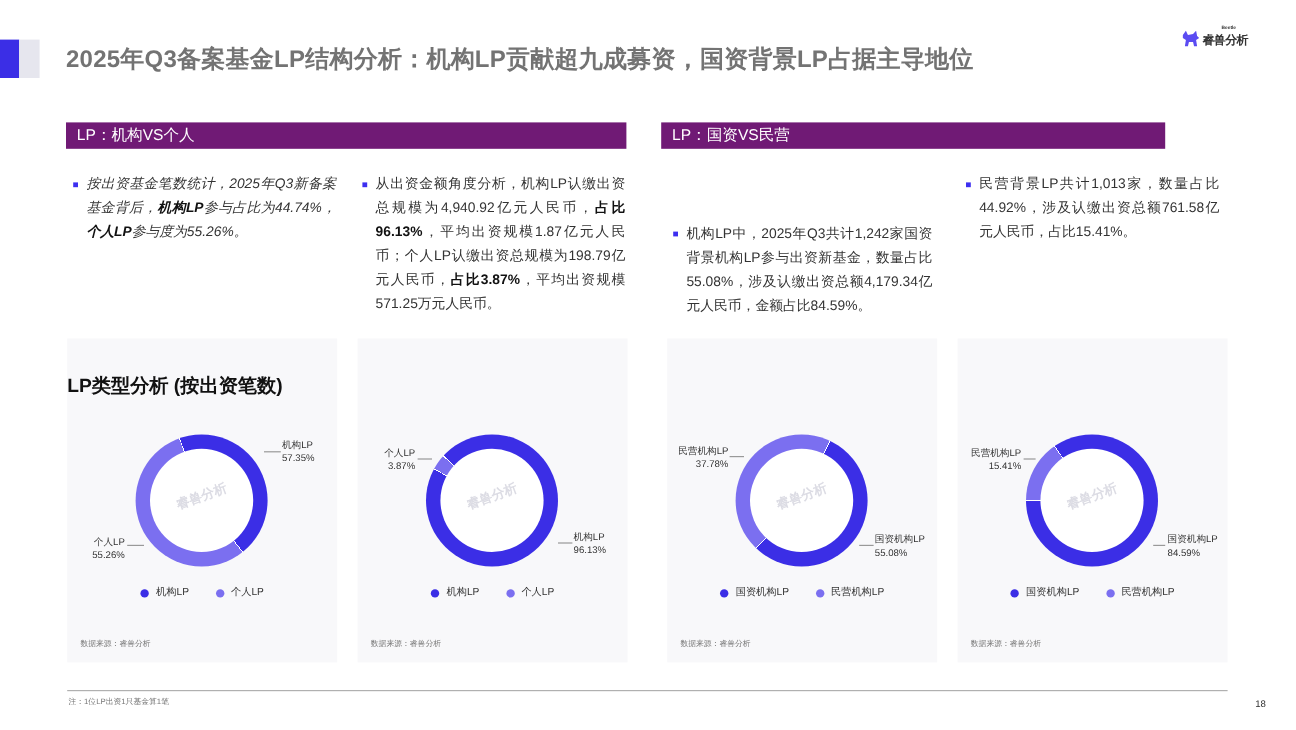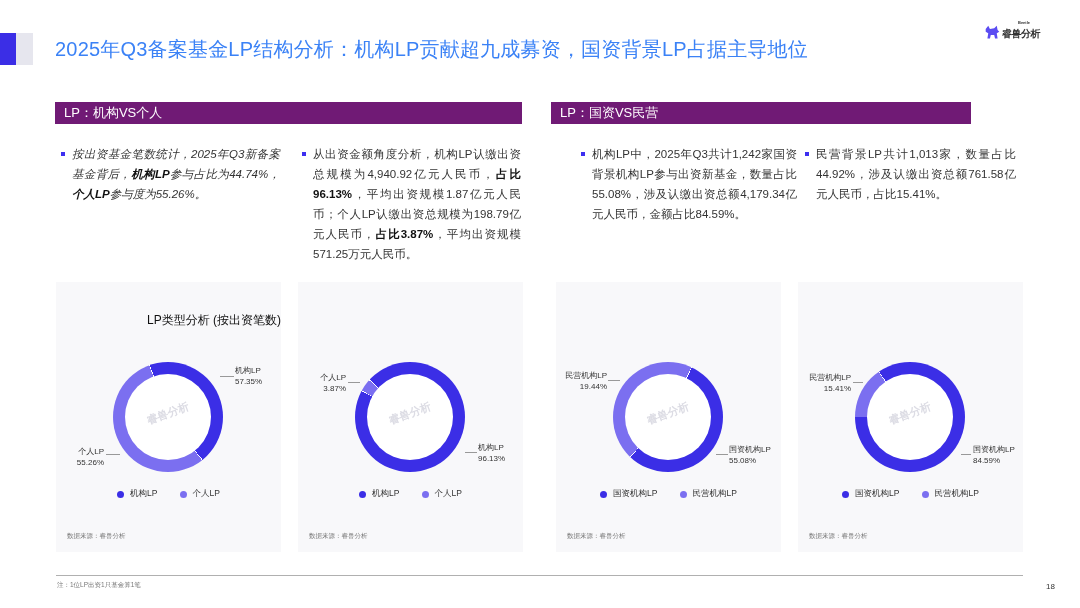--- a/index.html
+++ b/index.html
@@ -1,42 +1,42 @@
 <!DOCTYPE html>
 <html><head>
 <meta charset="utf-8">
 <style>
   * { box-sizing: border-box; margin: 0; padding: 0; }
   html, body { width: 1080px; height: 608px; background: #ffffff; overflow: hidden; }
   body { position: relative; font-family: "Liberation Sans", "DejaVu Sans", sans-serif; color: #1a1a1a; }
 
   .accent-dark { position: absolute; left: 0; top: 33px; width: 16px; height: 32px; background: #3b2ee6; }
   .accent-light { position: absolute; left: 16px; top: 33px; width: 17px; height: 32px; background: #e6e6ee; }
-  .page-title { position: absolute; left: 55px; top: 36px; font-size: 20px; font-weight: normal; color: #3b82f6; letter-spacing: 0.2px; white-space: nowrap; }
+  .page-title { position: absolute; left: 55px; top: 36px; font-size: 20px; font-weight: bold; color: #737373; letter-spacing: 0.2px; white-space: nowrap; }
 
   .logo { position: absolute; left: 984px; top: 20px; width: 50px; height: 24px; }
   .logo-icon { position: absolute; left: 0; top: 4px; width: 17px; height: 17px; }
   .logo-text { position: absolute; left: 18px; top: 7px; font-size: 10px; font-weight: bold; color: #333; white-space: nowrap; letter-spacing: -0.5px; }
   .logo-sub { position: absolute; left: 34px; top: 0px; font-size: 4px; font-weight: bold; color: #333; }
 
   .section-header { position: absolute; top: 102px; height: 22px; background: #701a75; color: #fff; font-size: 13px; padding-left: 9px; line-height: 22px; }
   .sec-left { left: 55px; width: 467px; }
   .sec-right { left: 551px; width: 420px; }
 
   .bullet-block { position: absolute; top: 144px; font-size: 11.5px; line-height: 20px; color: #333; text-align: justify; }
   .bullet-block .sq { position: absolute; left: -11px; top: 8px; width: 4px; height: 4px; background: #3d2ff0; }
   .bullet-block b { color: #111; }
   .b1 { left: 72px; width: 208px; font-style: italic; }
   .b2 { left: 313px; width: 208px; }
-  .b3 { left: 592px; width: 205px; }
+  .b3 { left: 572px; width: 205px; margin-top: 41px; }
   .b4 { left: 816px; width: 200px; }
 
   .card { position: absolute; top: 282px; width: 225px; height: 270px; background: #f8f8fa; }
   .c1 { left: 56px; } .c2 { left: 298px; } .c3 { left: 556px; } .c4 { left: 798px; }
-  .card-title { position: absolute; top: 30px; left: 0; width: 100%; text-align: right; font-size: 12px; font-weight: normal; color: #111; }
+  .card-title { position: absolute; top: 30px; left: 0; width: 100%; text-align: left; font-size: 16px; font-weight: bold; color: #111; }
   .donut { position: absolute; left: 57px; top: 80px; width: 110px; height: 110px; border-radius: 50%; }
   .donut-hole { position: absolute; left: 12px; top: 12px; width: 86px; height: 86px; border-radius: 50%; background: #ffffff; }
   .watermark { position: absolute; left: 12px; top: 32px; width: 62px; font-size: 11px; color: #dcdce4; font-weight: bold; transform: rotate(-20deg); text-align: center; }
   .dlabel { position: absolute; font-size: 8px; line-height: 11px; color: #333; white-space: nowrap; }
   .dlabel.r { text-align: left; }
   .dlabel.l { text-align: right; }
   .leader { position: absolute; height: 1px; background: #999; }
   .legend { position: absolute; top: 206px; left: 0; width: 100%; display: flex; justify-content: center; gap: 22px; font-size: 8.5px; color: #333; }
   .legend-item { display: flex; align-items: center; gap: 6px; }
   .legend-dot { width: 7px; height: 7px; border-radius: 50%; }
@@ -130,21 +130,21 @@
 
 <div class="card c3">
   <div class="donut" style="background: conic-gradient(from 25deg, rgb(255, 255, 255) 0deg, rgb(255, 255, 255) 0.8deg, rgb(59, 46, 230) 0.8deg, rgb(59, 46, 230) 198.288deg, rgb(255, 255, 255) 198.288deg, rgb(255, 255, 255) 199.088deg, rgb(123, 111, 240) 199.088deg, rgb(123, 111, 240) 360deg);">
     <div class="donut-hole">
         <div class="watermark">睿兽分析</div>
       </div>
   </div>
   <div class="leader" style="left:52px;top:98px;width:12px;"></div>
   <div class="dlabel l" style="left:6px;top:88px;width:45px;">
       <div>民营机构LP</div>
-      <div>19.44%</div>
+      <div>37.78%</div>
     </div>
   <div class="leader" style="left:160px;top:172px;width:12px;"></div>
   <div class="dlabel r" style="left:173px;top:162px;">
       <div>国资机构LP</div>
       <div>55.08%</div>
     </div>
   <div class="legend">
     <div class="legend-item">
         <span class="legend-dot" style="background:#3b2ee6"></span>
         <span>国资机构LP</span>

